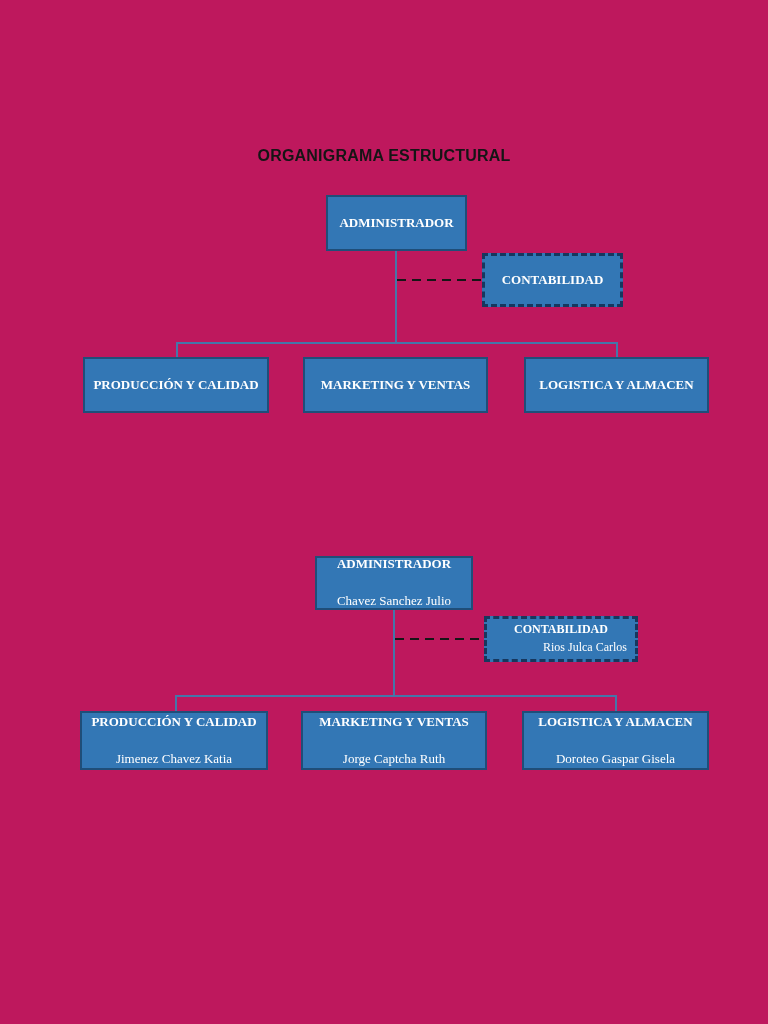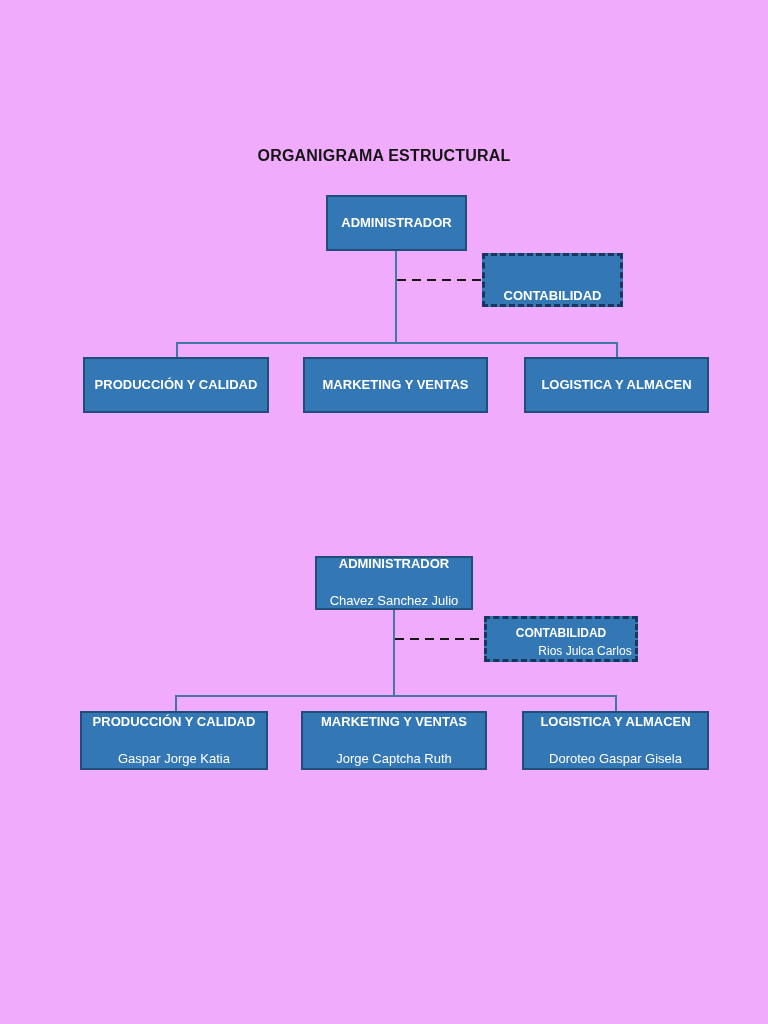--- a/index.html
+++ b/index.html
@@ -5,21 +5,21 @@
   html, body {
     margin: 0;
     padding: 0;
     background: #ffffff;
     font-family: "Liberation Sans", sans-serif;
   }
   .page {
     position: relative;
     width: 768px;
     height: 1024px;
-    background: #f0abfc;
+    background: #be185d;
     overflow: hidden;
   }
   .chart-title {
     position: absolute;
     left: 0;
     width: 768px;
     text-align: center;
     font-weight: bold;
     font-size: 16px;
     color: #151515;
@@ -32,24 +32,24 @@
     border: 2px solid #1F4E79;
     color: #ffffff;
     display: flex;
     flex-direction: column;
     align-items: center;
     justify-content: center;
     text-align: center;
     font-size: 13px;
     font-weight: bold;
     line-height: 1.15;
+    font-family: Liberation Serif, serif;
   }
   .node.dashed {
     border: 3px dashed #17375E;
-    justify-content: flex-end;
   }
   .node .role {
     font-weight: bold;
   }
   .node .person {
     font-weight: normal;
     margin-top: 22px;
   }
   .node.small {
     font-size: 12px;
@@ -115,21 +115,21 @@
     <span class="person">Chavez Sanchez Julio</span>
   </div>
 
   <div class="node dashed small" style="left:484px; top:616px; width:154px; height:46px;">
     <span class="role">CONTABILIDAD</span>
     <span class="person">Rios Julca Carlos</span>
   </div>
 
   <div class="node" style="left:80px; top:711px; width:188px; height:59px;">
     <span class="role">PRODUCCIÓN Y CALIDAD</span>
-    <span class="person">Gaspar Jorge Katia</span>
+    <span class="person">Jimenez Chavez Katia</span>
   </div>
 
   <div class="node" style="left:301px; top:711px; width:186px; height:59px;">
     <span class="role">MARKETING Y VENTAS</span>
     <span class="person">Jorge Captcha Ruth</span>
   </div>
 
   <div class="node" style="left:522px; top:711px; width:187px; height:59px;">
     <span class="role">LOGISTICA Y ALMACEN</span>
     <span class="person">Doroteo Gaspar Gisela</span>

